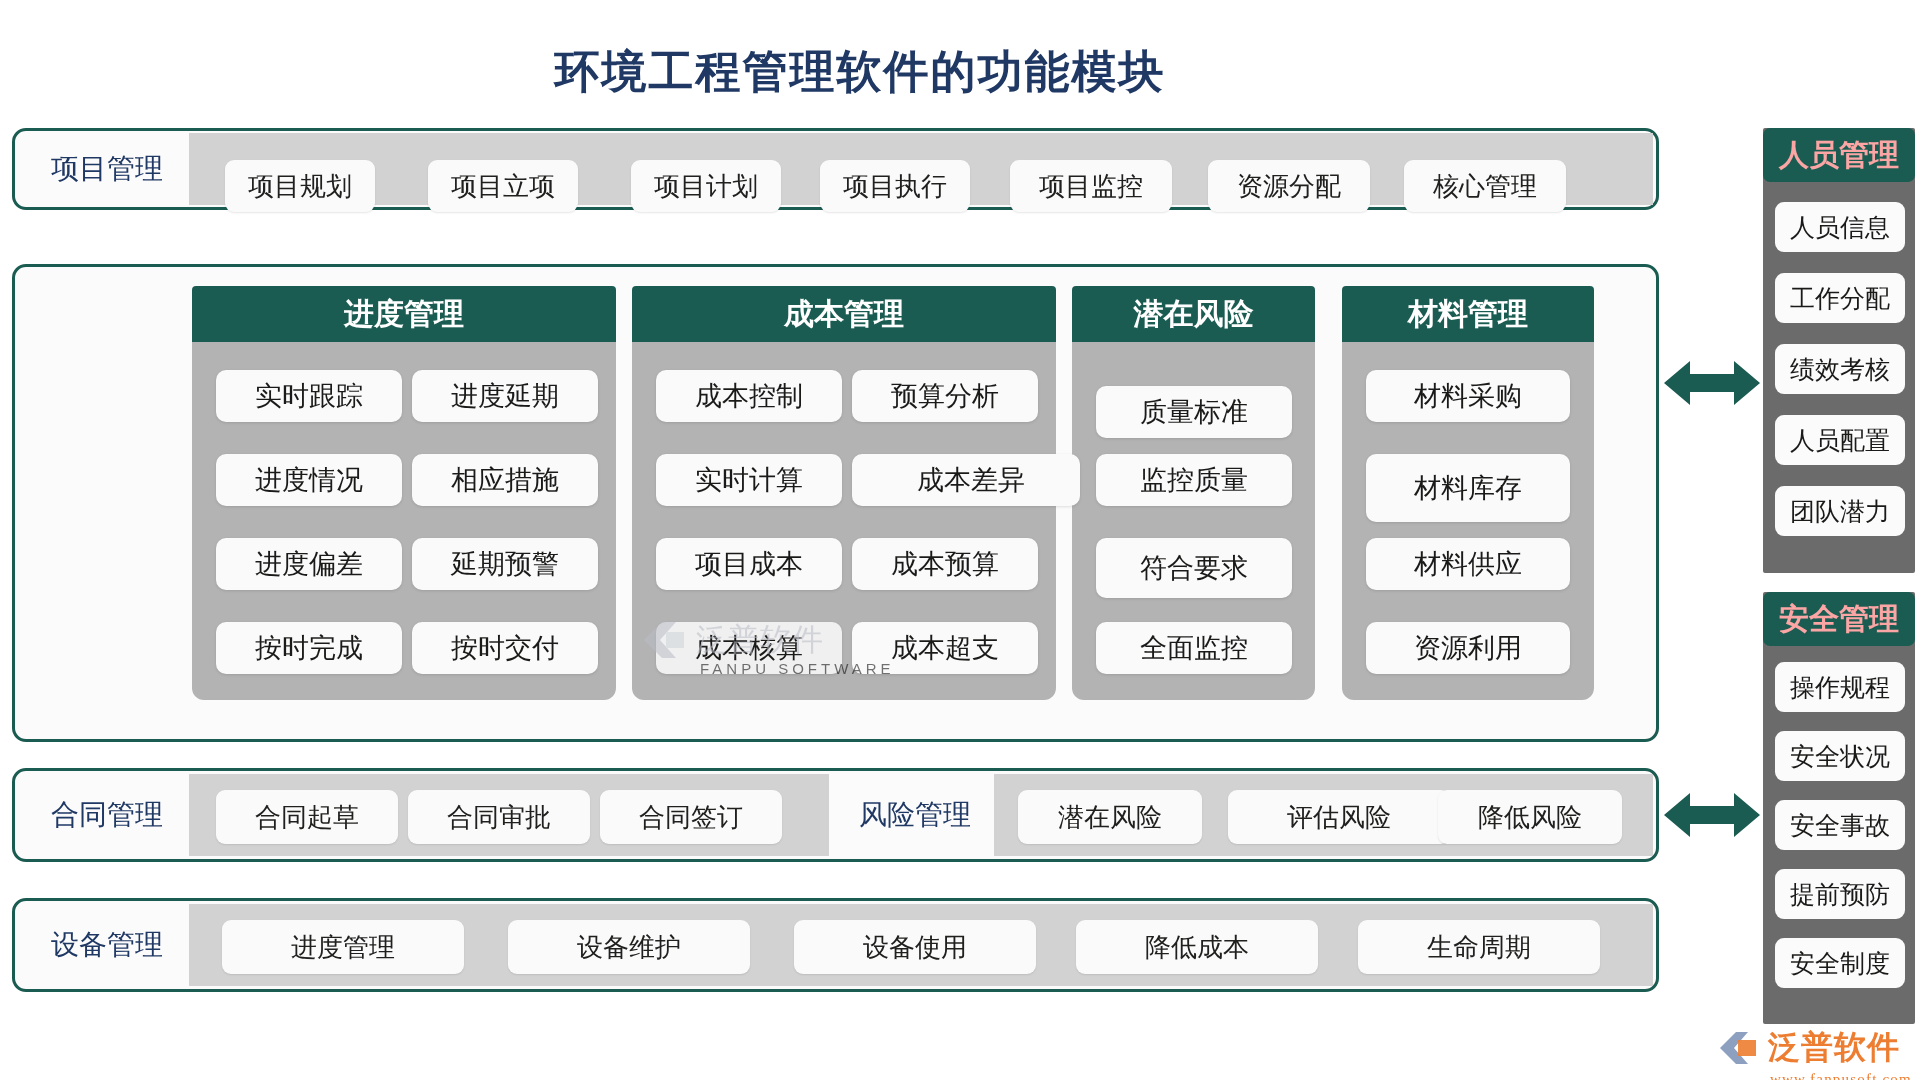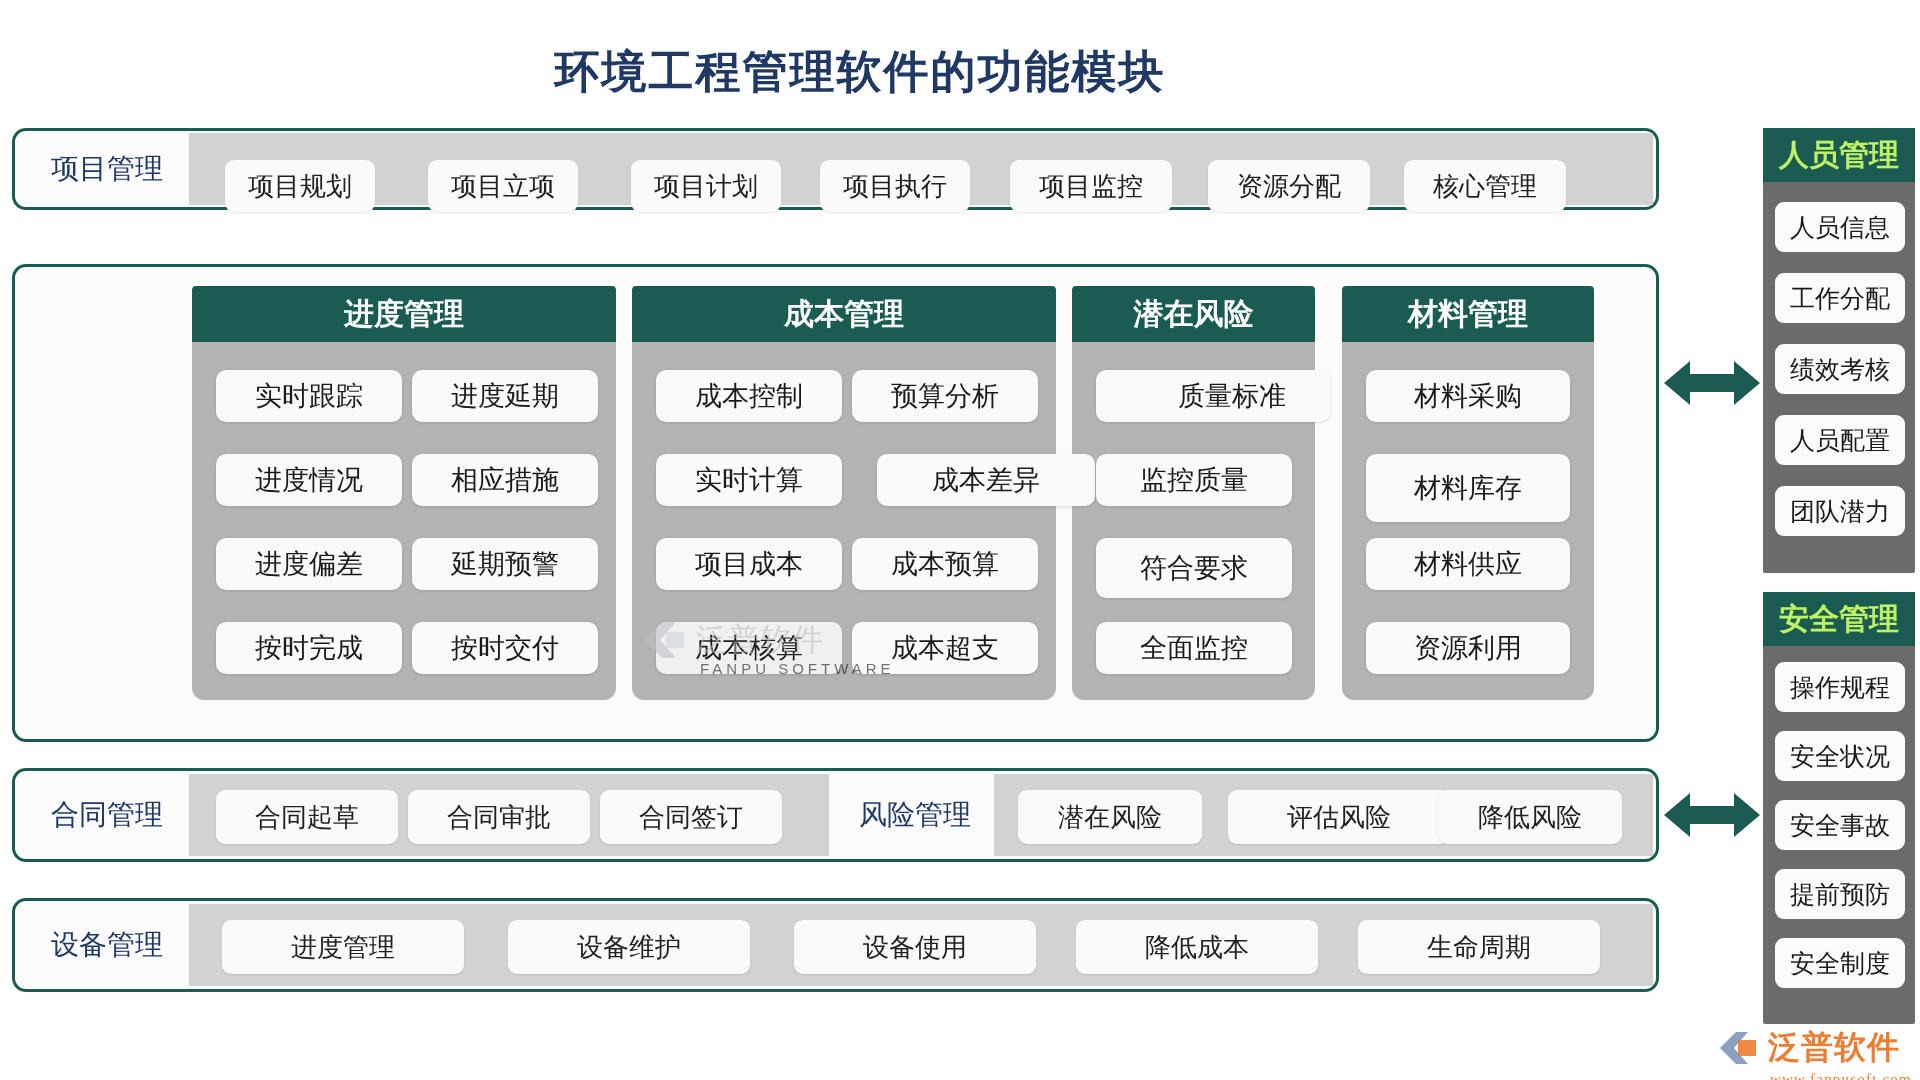--- a/index.html
+++ b/index.html
@@ -118,29 +118,30 @@
   
   .side-block {
     position: absolute;
     background: #6b6b6b;
     box-sizing: border-box;
     border-radius: 2px;
   }
   .side-head {
     position: absolute;
     background: #1b5c52;
-    color: #bef264;
+    color: #fca5a5;
     font-size: 30px;
     font-weight: bold;
     display: flex;
     align-items: center;
     justify-content: center;
     font-family: "Liberation Serif", "DejaVu Serif", serif;
     white-space: nowrap;
     z-index: 3;
+    border-radius: 7px;
   }
   .side-chip {
     position: absolute;
     background: #fbfbfb;
     border-radius: 9px;
     display: flex;
     align-items: center;
     justify-content: center;
     font-size: 25px;
     color: #1a1a19;
@@ -237,29 +238,29 @@
   <div class="col-chip" style="left:216px; top:538px; width:186px; height:52px;">进度偏差</div>
   <div class="col-chip" style="left:412px; top:538px; width:186px; height:52px;">延期预警</div>
   <div class="col-chip" style="left:216px; top:622px; width:186px; height:52px;">按时完成</div>
   <div class="col-chip" style="left:412px; top:622px; width:186px; height:52px;">按时交付</div>
 
   <div class="col-head" style="left:632px; top:286px; width:424px; height:56px;">成本管理</div>
   <div class="col-body" style="left:632px; top:342px; width:424px; height:358px;"></div>
   <div class="col-chip" style="left:656px; top:370px; width:186px; height:52px;">成本控制</div>
   <div class="col-chip" style="left:852px; top:370px; width:186px; height:52px;">预算分析</div>
   <div class="col-chip" style="left:656px; top:454px; width:186px; height:52px;">实时计算</div>
-  <div class="col-chip" style="left:877px; top:454px; width:218px; height:52px;">成本差异</div>
+  <div class="col-chip" style="left:852px; top:454px; width:218px; height:52px;padding-left:10px;">成本差异</div>
   <div class="col-chip" style="left:656px; top:538px; width:186px; height:52px;">项目成本</div>
   <div class="col-chip" style="left:852px; top:538px; width:186px; height:52px;">成本预算</div>
   <div class="col-chip" style="left:656px; top:622px; width:186px; height:52px; background:rgba(250,250,250,0.85);">成本核算</div>
   <div class="col-chip" style="left:852px; top:622px; width:186px; height:52px;">成本超支</div>
 
   <div class="col-head" style="left:1072px; top:286px; width:243px; height:56px;">潜在风险</div>
   <div class="col-body" style="left:1072px; top:342px; width:243px; height:358px;"></div>
-  <div class="col-chip" style="left:1096px; top:370px; width:196px; height:52px;padding-left:38px;">质量标准</div>
+  <div class="col-chip" style="left:1096px; top:386px; width:196px; height:52px;">质量标准</div>
   <div class="col-chip" style="left:1096px; top:454px; width:196px; height:52px;">监控质量</div>
   <div class="col-chip" style="left:1096px; top:538px; width:196px; height:60px;">符合要求</div>
   <div class="col-chip" style="left:1096px; top:622px; width:196px; height:52px;">全面监控</div>
 
   <div class="col-head" style="left:1342px; top:286px; width:252px; height:56px;">材料管理</div>
   <div class="col-body" style="left:1342px; top:342px; width:252px; height:358px;"></div>
   <div class="col-chip" style="left:1366px; top:370px; width:204px; height:52px;">材料采购</div>
   <div class="col-chip" style="left:1366px; top:454px; width:204px; height:68px;">材料库存</div>
   <div class="col-chip" style="left:1366px; top:538px; width:204px; height:52px;">材料供应</div>
   <div class="col-chip" style="left:1366px; top:622px; width:204px; height:52px;">资源利用</div>

